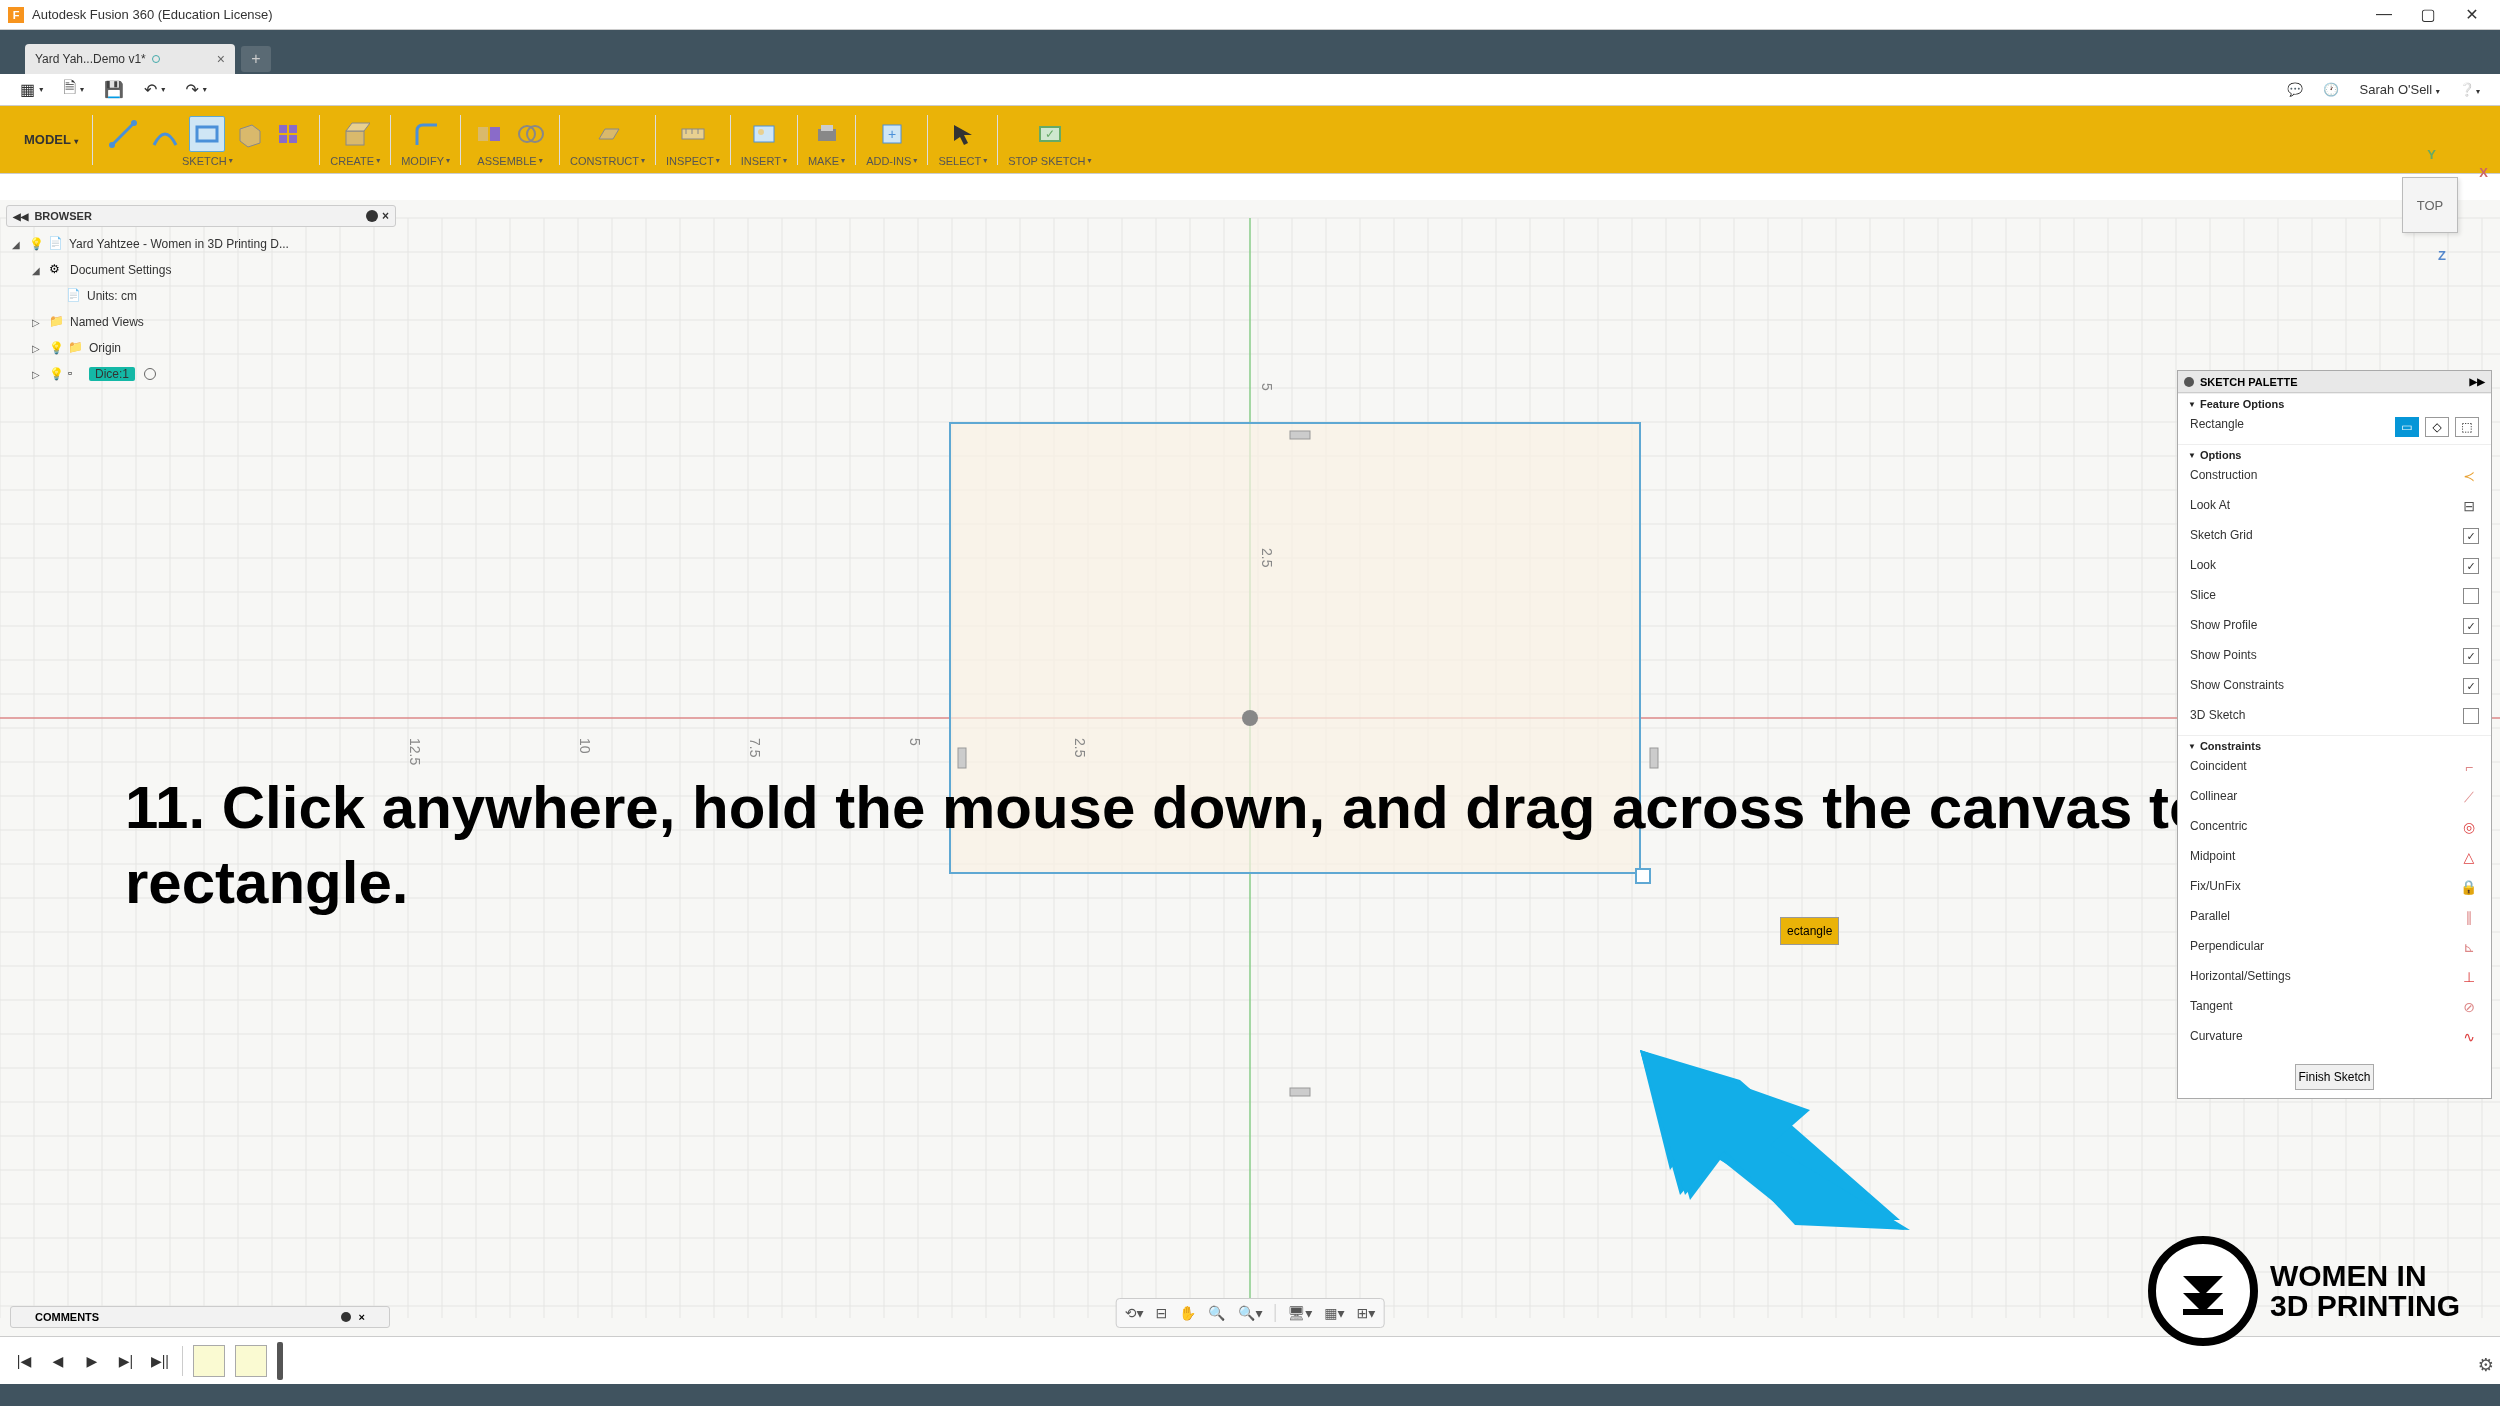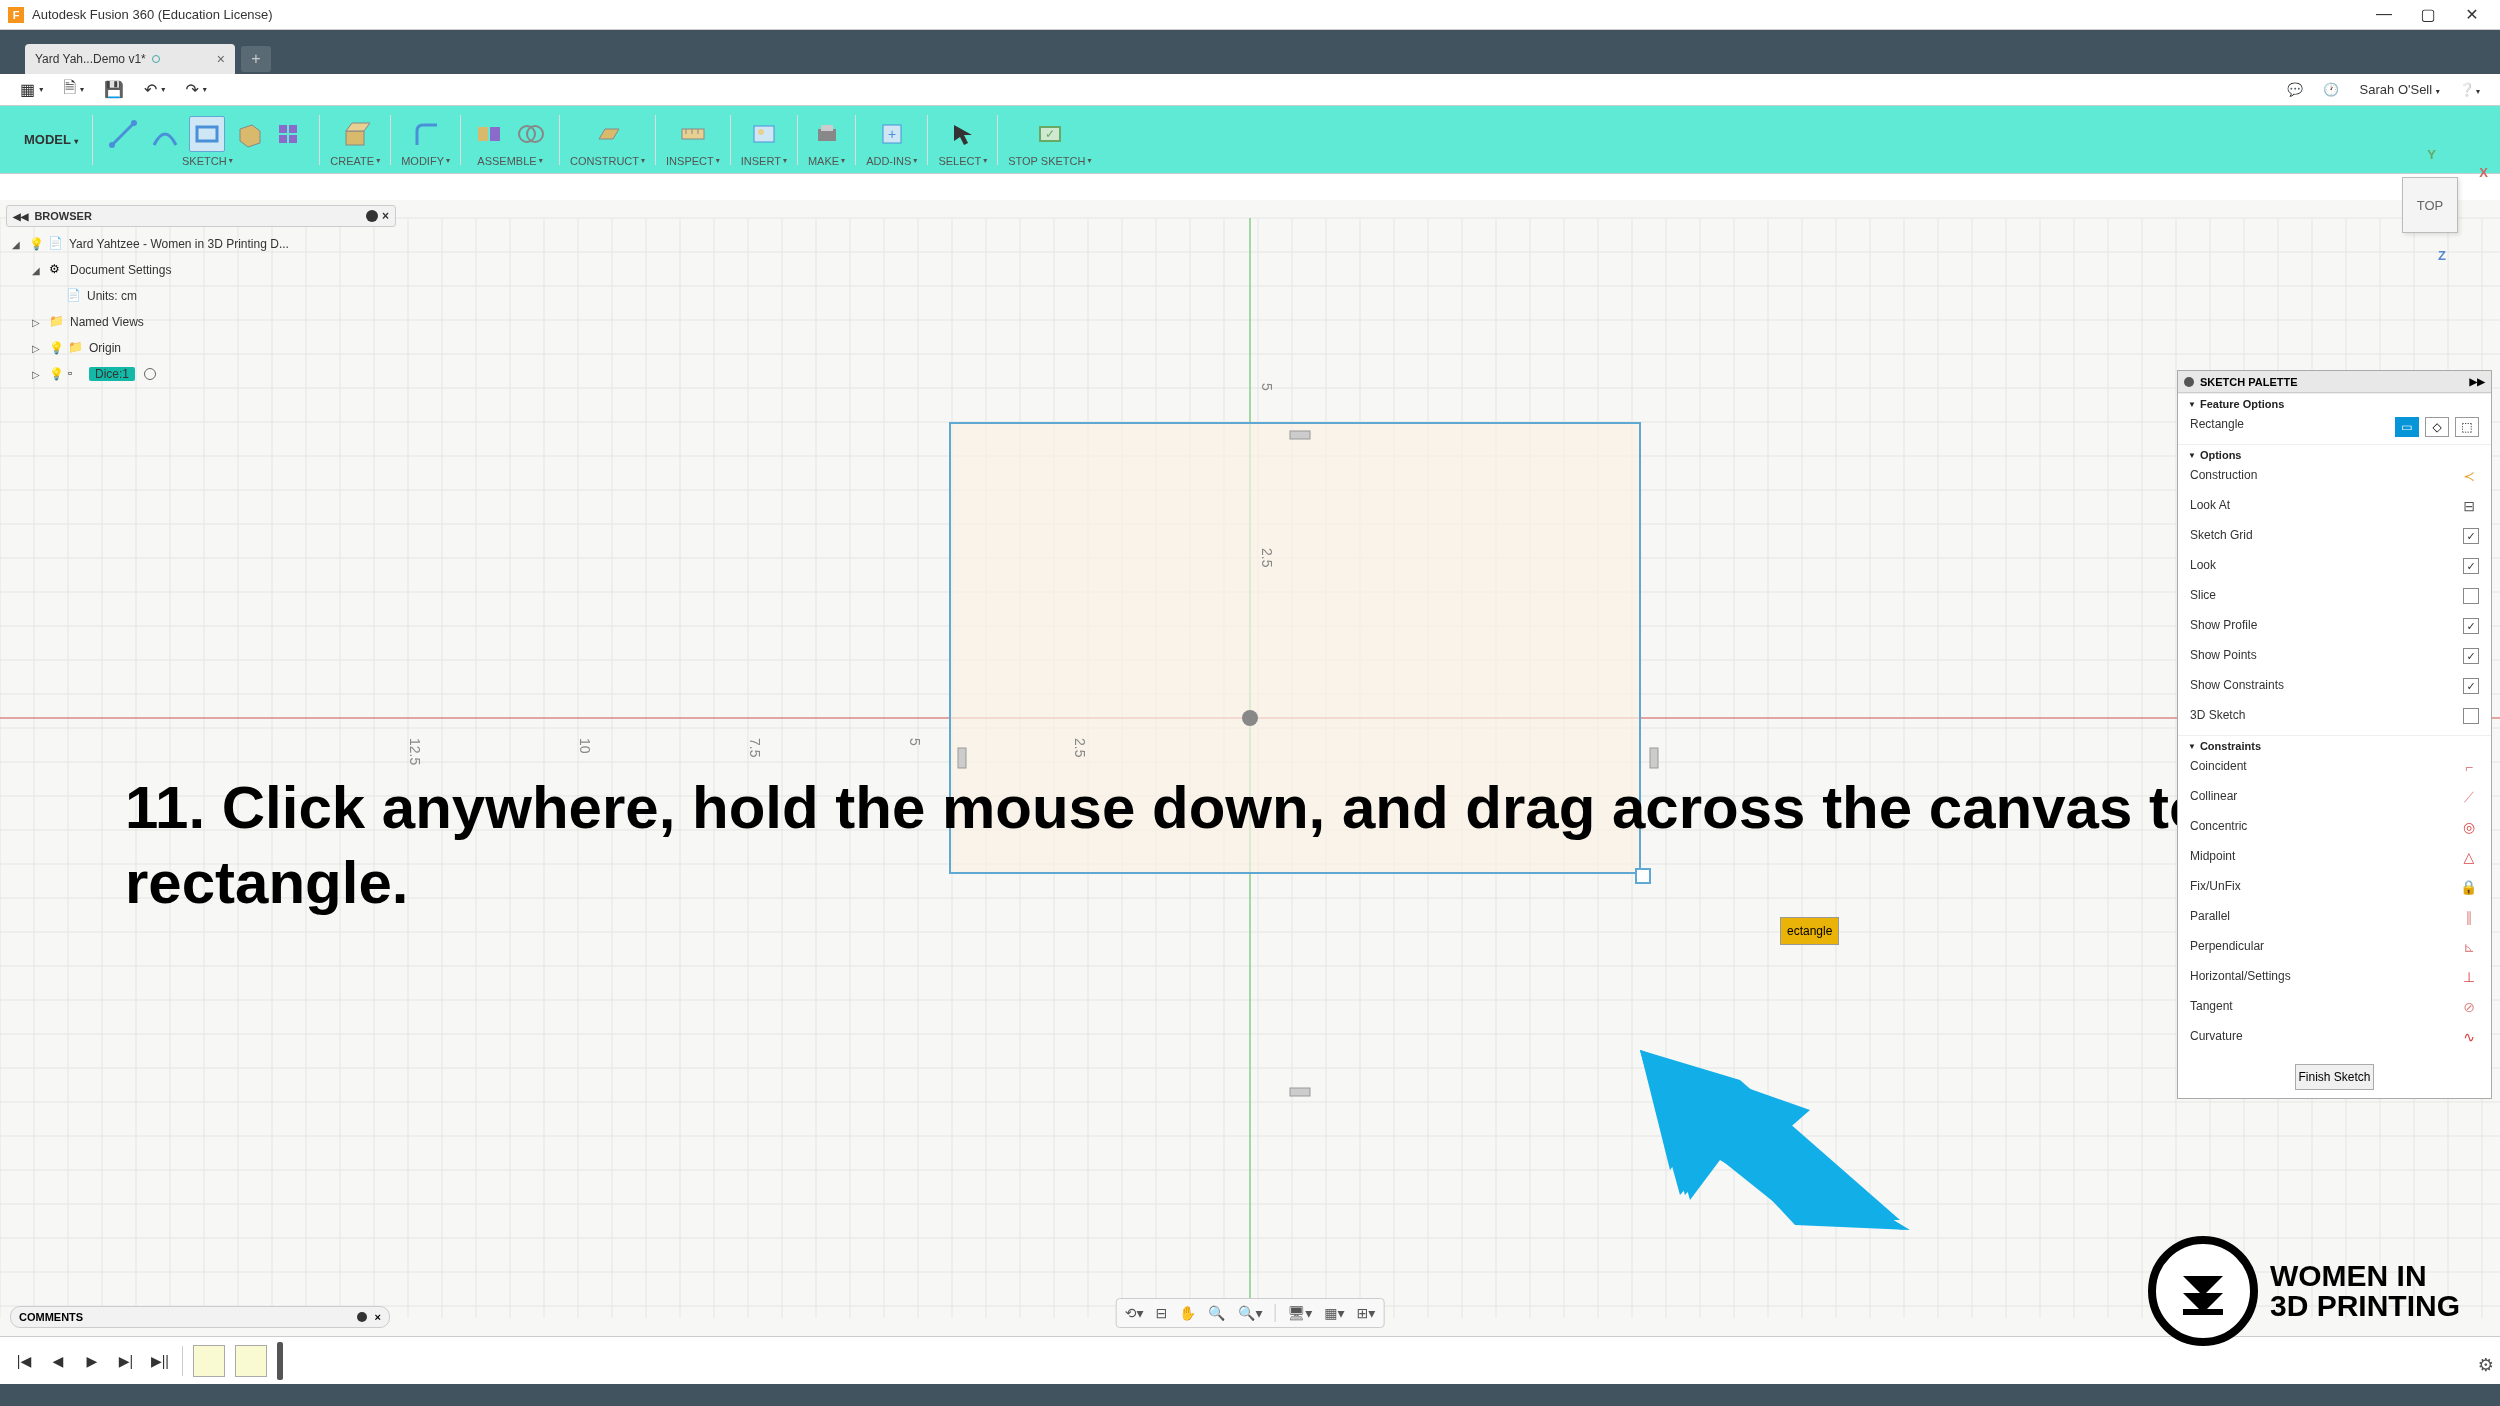--- a/index.html
+++ b/index.html
@@ -18,21 +18,21 @@
 .tab .dirty { width:8px; height:8px; border-radius:50%; border:1px solid #4aa; margin-left:6px; margin-right:6px; }
 .newtab { width:30px; height:26px; background:#5a6a74; margin-left:6px; margin-bottom:2px; border-radius:3px; color:#ccc; display:flex; align-items:center; justify-content:center; font-size:16px; cursor:pointer; }
 
 
 .filebar { height:32px; background:#fff; border-bottom:1px solid #ccc; display:flex; align-items:center; padding:0 10px; }
 .filebar .fitem { padding:0 10px; font-size:14px; color:#333; cursor:pointer; display:flex; align-items:center; gap:4px; }
 .filebar .spacer { flex:1; }
 .filebar .rightitem { padding:0 10px; font-size:13px; color:#333; cursor:pointer; }
 
 
-.ribbon { height:68px; background:#5eead4; border-bottom:1px solid #ccc; display:flex; align-items:center; padding-left:10px; }
+.ribbon { height:68px; background:#eab308; border-bottom:1px solid #ccc; display:flex; align-items:center; padding-left:10px; }
 .workspace-btn { height:50px; padding:0 14px; border:none; background:transparent; font-size:13px; font-weight:bold; color:#333; cursor:pointer; border-right:1px solid #ddd; margin-right:8px; }
 .rbgroup { display:flex; flex-direction:column; align-items:center; margin:0 4px; }
 .rbicons { display:flex; gap:6px; height:42px; align-items:center; }
 .rbicon { width:36px; height:36px; display:flex; align-items:center; justify-content:center; cursor:pointer; border-radius:2px; }
 .rbicon.active { background:#cfe6f5; border:1px solid #5fa8d3; }
 .rblabel { font-size:11px; color:#555; display:flex; align-items:center; gap:2px; }
 .rbsep { width:1px; height:50px; background:#ddd; margin:0 6px; }
 .caret { font-size:8px; }
 
 
@@ -83,21 +83,21 @@
 .prow .check { width:16px; height:16px; border:1px solid #888; background:#fff; display:flex; align-items:center; justify-content:center; font-size:11px; color:#333; }
 .prow .check.on::after { content:"✓"; }
 .prow .cicn { width:20px; height:16px; display:flex; align-items:center; justify-content:center; font-size:14px; }
 .finish-btn { margin:8px auto; display:block; padding:5px 2px; background:#f0f0f0; border:1px solid #aaa; font-size:12px; cursor:pointer; }
 
 
 .navbar-bottom { position:absolute; bottom:78px; left:50%; transform:translateX(-50%); height:30px; background:#f8f8f8; border:1px solid #ccc; border-radius:4px; display:flex; align-items:center; padding:0 8px; gap:12px; font-size:14px; color:#555; z-index:5; }
 .navbar-bottom span { cursor:pointer; }
 
 
-.comments { position:absolute; left:10px; bottom:78px; width:380px; height:22px; background:#f2f2f2; border:1px solid #ccc; display:flex; align-items:center; padding:0 8px; font-size:11px; font-weight:bold; border-radius:10px; z-index:5; }
+.comments { position:absolute; left:10px; bottom:78px; width:380px; height:22px; background:#f2f2f2; border:1px solid #ccc; display:flex; align-items:center; padding:0 24px; font-size:11px; font-weight:bold; border-radius:3px; z-index:5; }
 .comments .dot { margin-left:auto; width:10px; height:10px; border-radius:50%; background:#333; margin-right:4px; }
 
 
 .timeline { position:absolute; left:0; bottom:22px; right:0; height:48px; background:#fff; border-top:1px solid #ccc; display:flex; align-items:center; padding:0 12px; gap:10px; z-index:5; }
 .timeline .tbtn { width:24px; height:24px; display:flex; align-items:center; justify-content:center; cursor:pointer; font-size:14px; color:#333; }
 .timeline .thsep { width:1px; height:30px; background:#ccc; }
 .timeline .thumb { width:32px; height:32px; border:1px solid #aaa; background:#fafad2; }
 .timeline .playhead { width:6px; height:38px; background:#555; border-radius:2px; }
 
 

